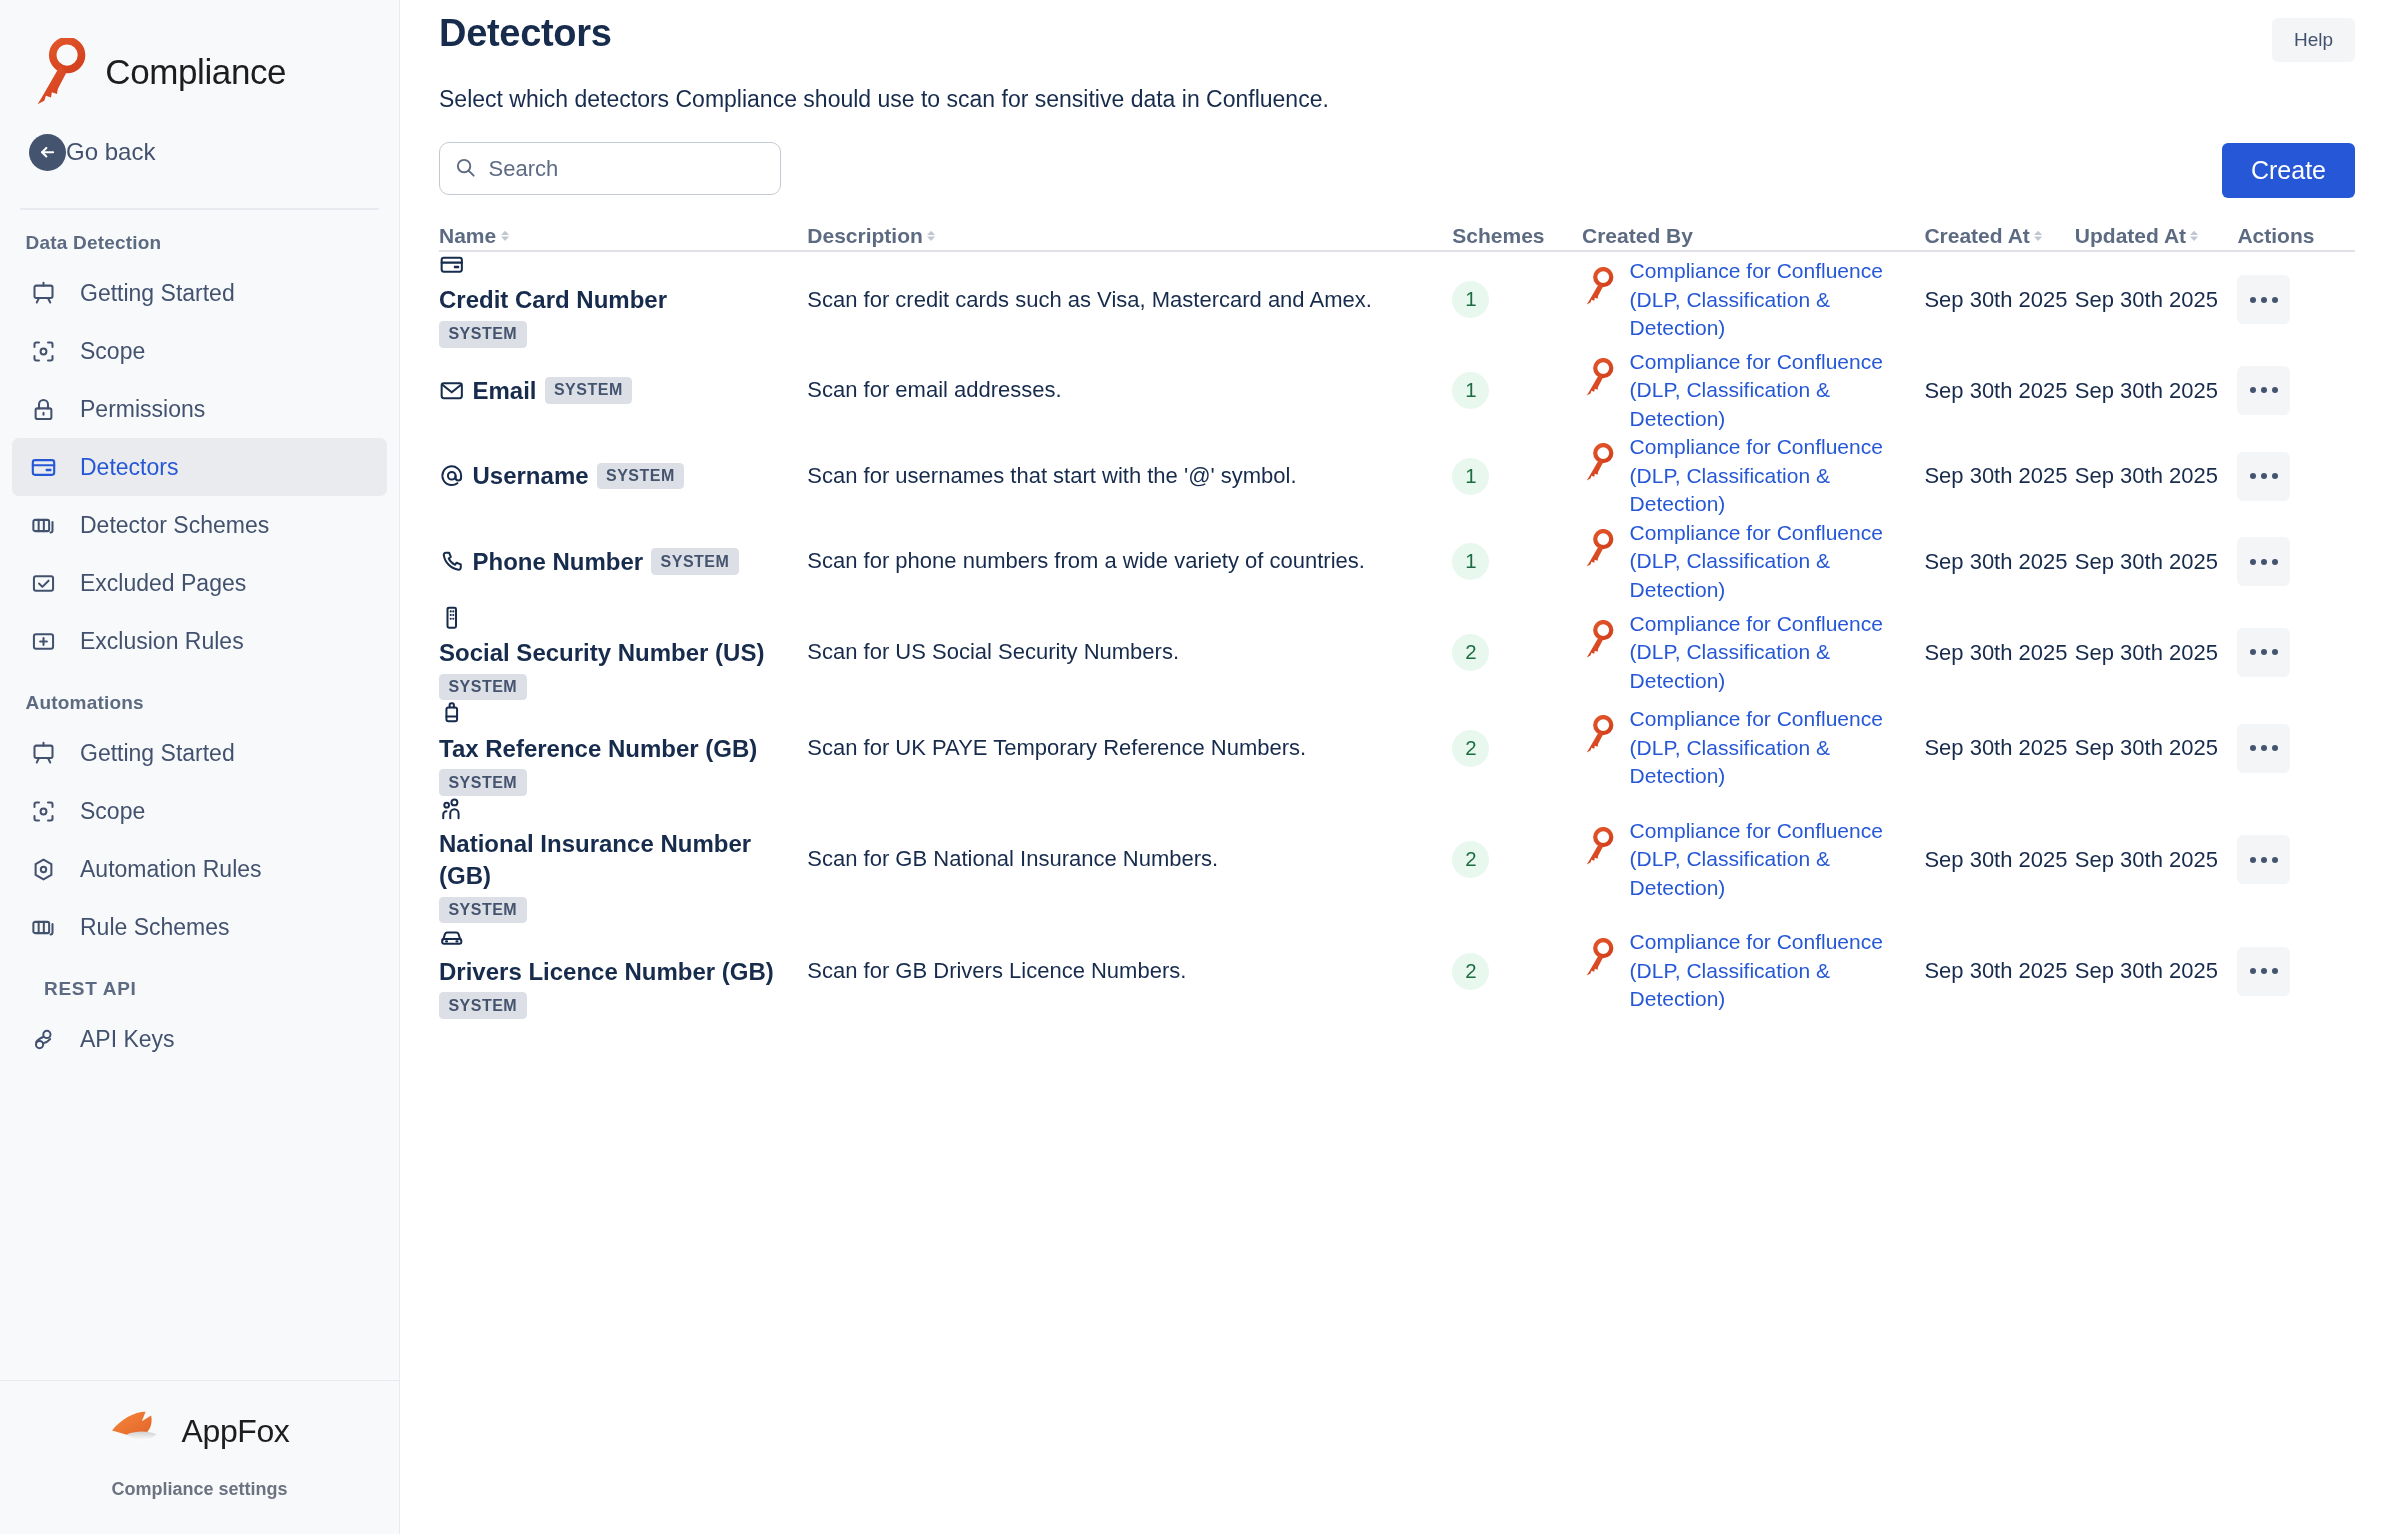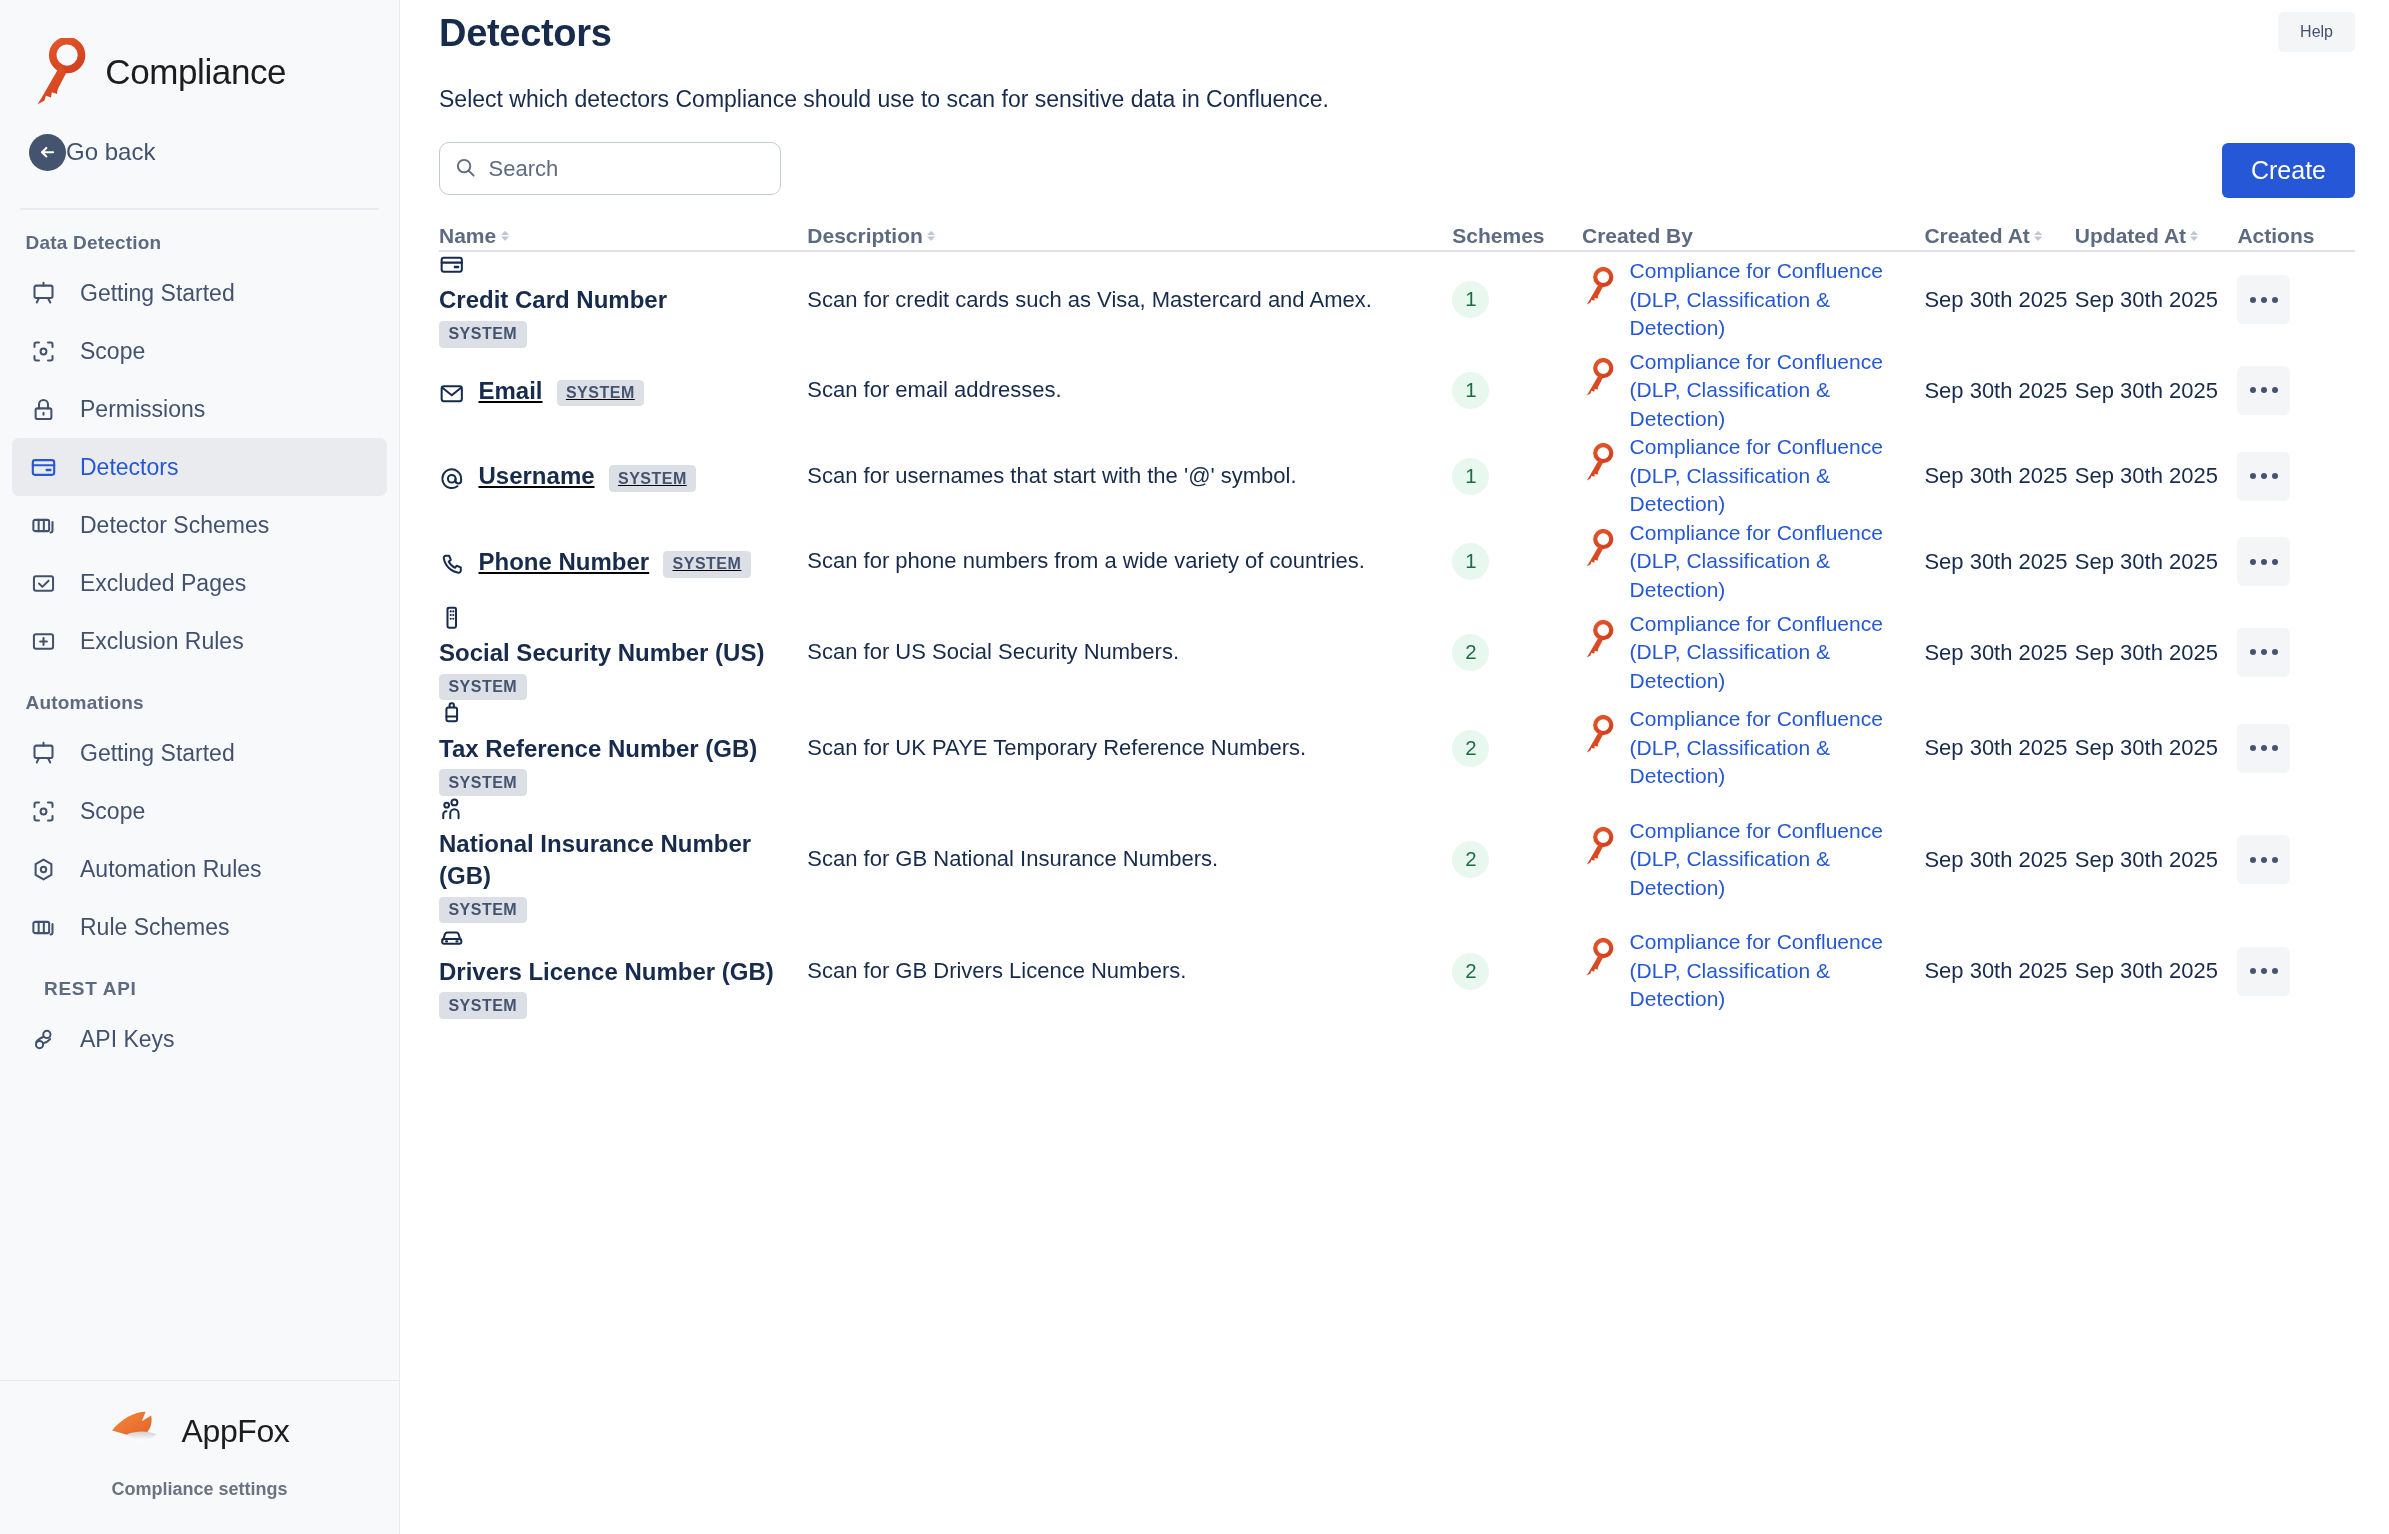--- a/index.html
+++ b/index.html
@@ -111,23 +111,23 @@
     padding: 0 13.6px; background: #fff;
   }
   .searchbox input {
     border: none; outline: none; background: transparent;
     font-size: 22px; color: #42526e; width: 100%;
     font-family: "Liberation Sans", sans-serif;
   }
   .searchbox input::placeholder { color: #5d6b82; }
 
   .help-btn {
-    position: absolute; right: 34px; top: 12px;
+    position: absolute; right: 34px; top: 18px;
     background: #f4f5f7; border: none; border-radius: 6px;
-    padding: 11px 22px; font-size: 16px; color: #42526e;
+    padding: 11px 22px; font-size: 19px; color: #42526e;
     cursor: pointer; font-family: "Liberation Sans", sans-serif;
   }
   .create-btn {
     position: absolute; right: 34px; top: 143px;
     background: #2557d6; border: none; border-radius: 6px;
     padding: 12.8px 29px; font-size: 25px; color: #ffffff;
     cursor: pointer; font-family: "Liberation Sans", sans-serif;
   }
 
   
@@ -145,21 +145,21 @@
   .tbl td { padding: 0; vertical-align: middle; }
 
   .c-name  { width: 213px; }
   .c-desc  { width: 373px; }
   .c-sch   { width: 75px; }
   .c-by    { width: 198px; }
   .c-cat   { width: 87px; }
   .c-uat   { width: 94px; }
   .c-act   { width: 68px; }
   .name-cell { padding: 19px 0 19px 0; }
-  .name-line { display: flex; align-items: flex-end; flex-wrap: wrap; gap: 14px; text-decoration: underline; }
+  .name-line { display: flex; align-items: center; flex-wrap: wrap; gap: 8px; }
   .name-ico { width: 25.5px; height: 25.5px; flex: 0 0 auto; display:flex;align-items:center;justify-content:center; }
   .name-txt { font-size: 24px; font-weight: bold; color: #172b4d; line-height: 1.32; }
   .tag {
     display: inline-block; background: #dcdfe6; color: #44546f;
     font-size: 16px; font-weight: bold; letter-spacing: 0.5px;
     padding: 4.3px 9.4px; border-radius: 4.3px;
   }
   .tag-wrap { margin-top: 5.1px; }
   .desc-txt { font-size: 22px; color: #172b4d; line-height: 1.3; }
   .sch-badge {

